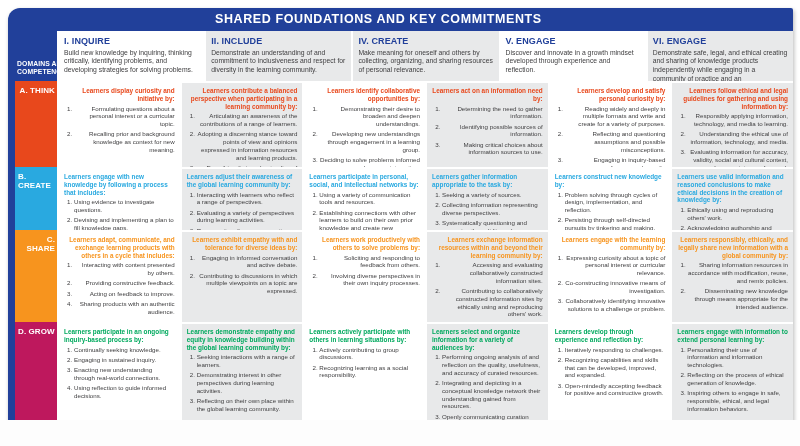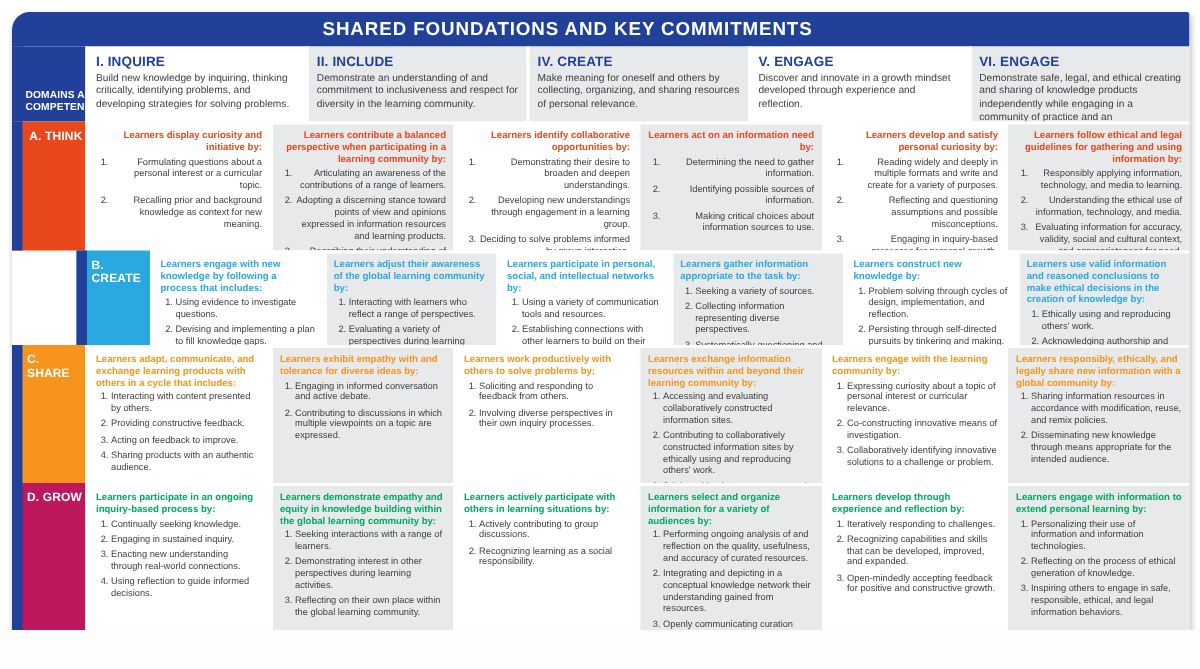--- a/index.html
+++ b/index.html
@@ -34,22 +34,22 @@
   .cell.alt { background: #e8e9ea; }
   .head-row { height: 50px; }
   .head-row .cell { padding-top: 5px; }
   .f-name { color: var(--navy); font-weight: bold; font-size: 9px; margin-bottom: 2.5px; letter-spacing: 0.1px; }
   .f-desc { color: #414042; font-size: 6.8px; line-height: 1.28; }
   .body-row .cell { border-top: 2px solid #ffffff; }
   .lead { font-weight: bold; font-size: 6.4px; line-height: 1.22; margin-bottom: 2px; }
   .cell ol { margin: 1px 0 0 0; padding-left: 10px; color: #414042; font-size: 6.2px; line-height: 1.25; }
   .cell ol li { margin-bottom: 2.5px; }
   .r0 { height: 86px; text-align: right; }
-  .r1 { height: 63px; padding-left: 43px; }
-  .r2 { height: 92px; }
+  .r1 { height: 63px; }
+  .r2 { height: 92px; text-align: right; }
   .r3 { height: 113px; }
 </style>
 </head>
 <body>
 
 <div class="page">
   <div class="doc">
     <div class="title-bar">
       <span>SHARED FOUNDATIONS AND KEY COMMITMENTS</span>
     </div>

